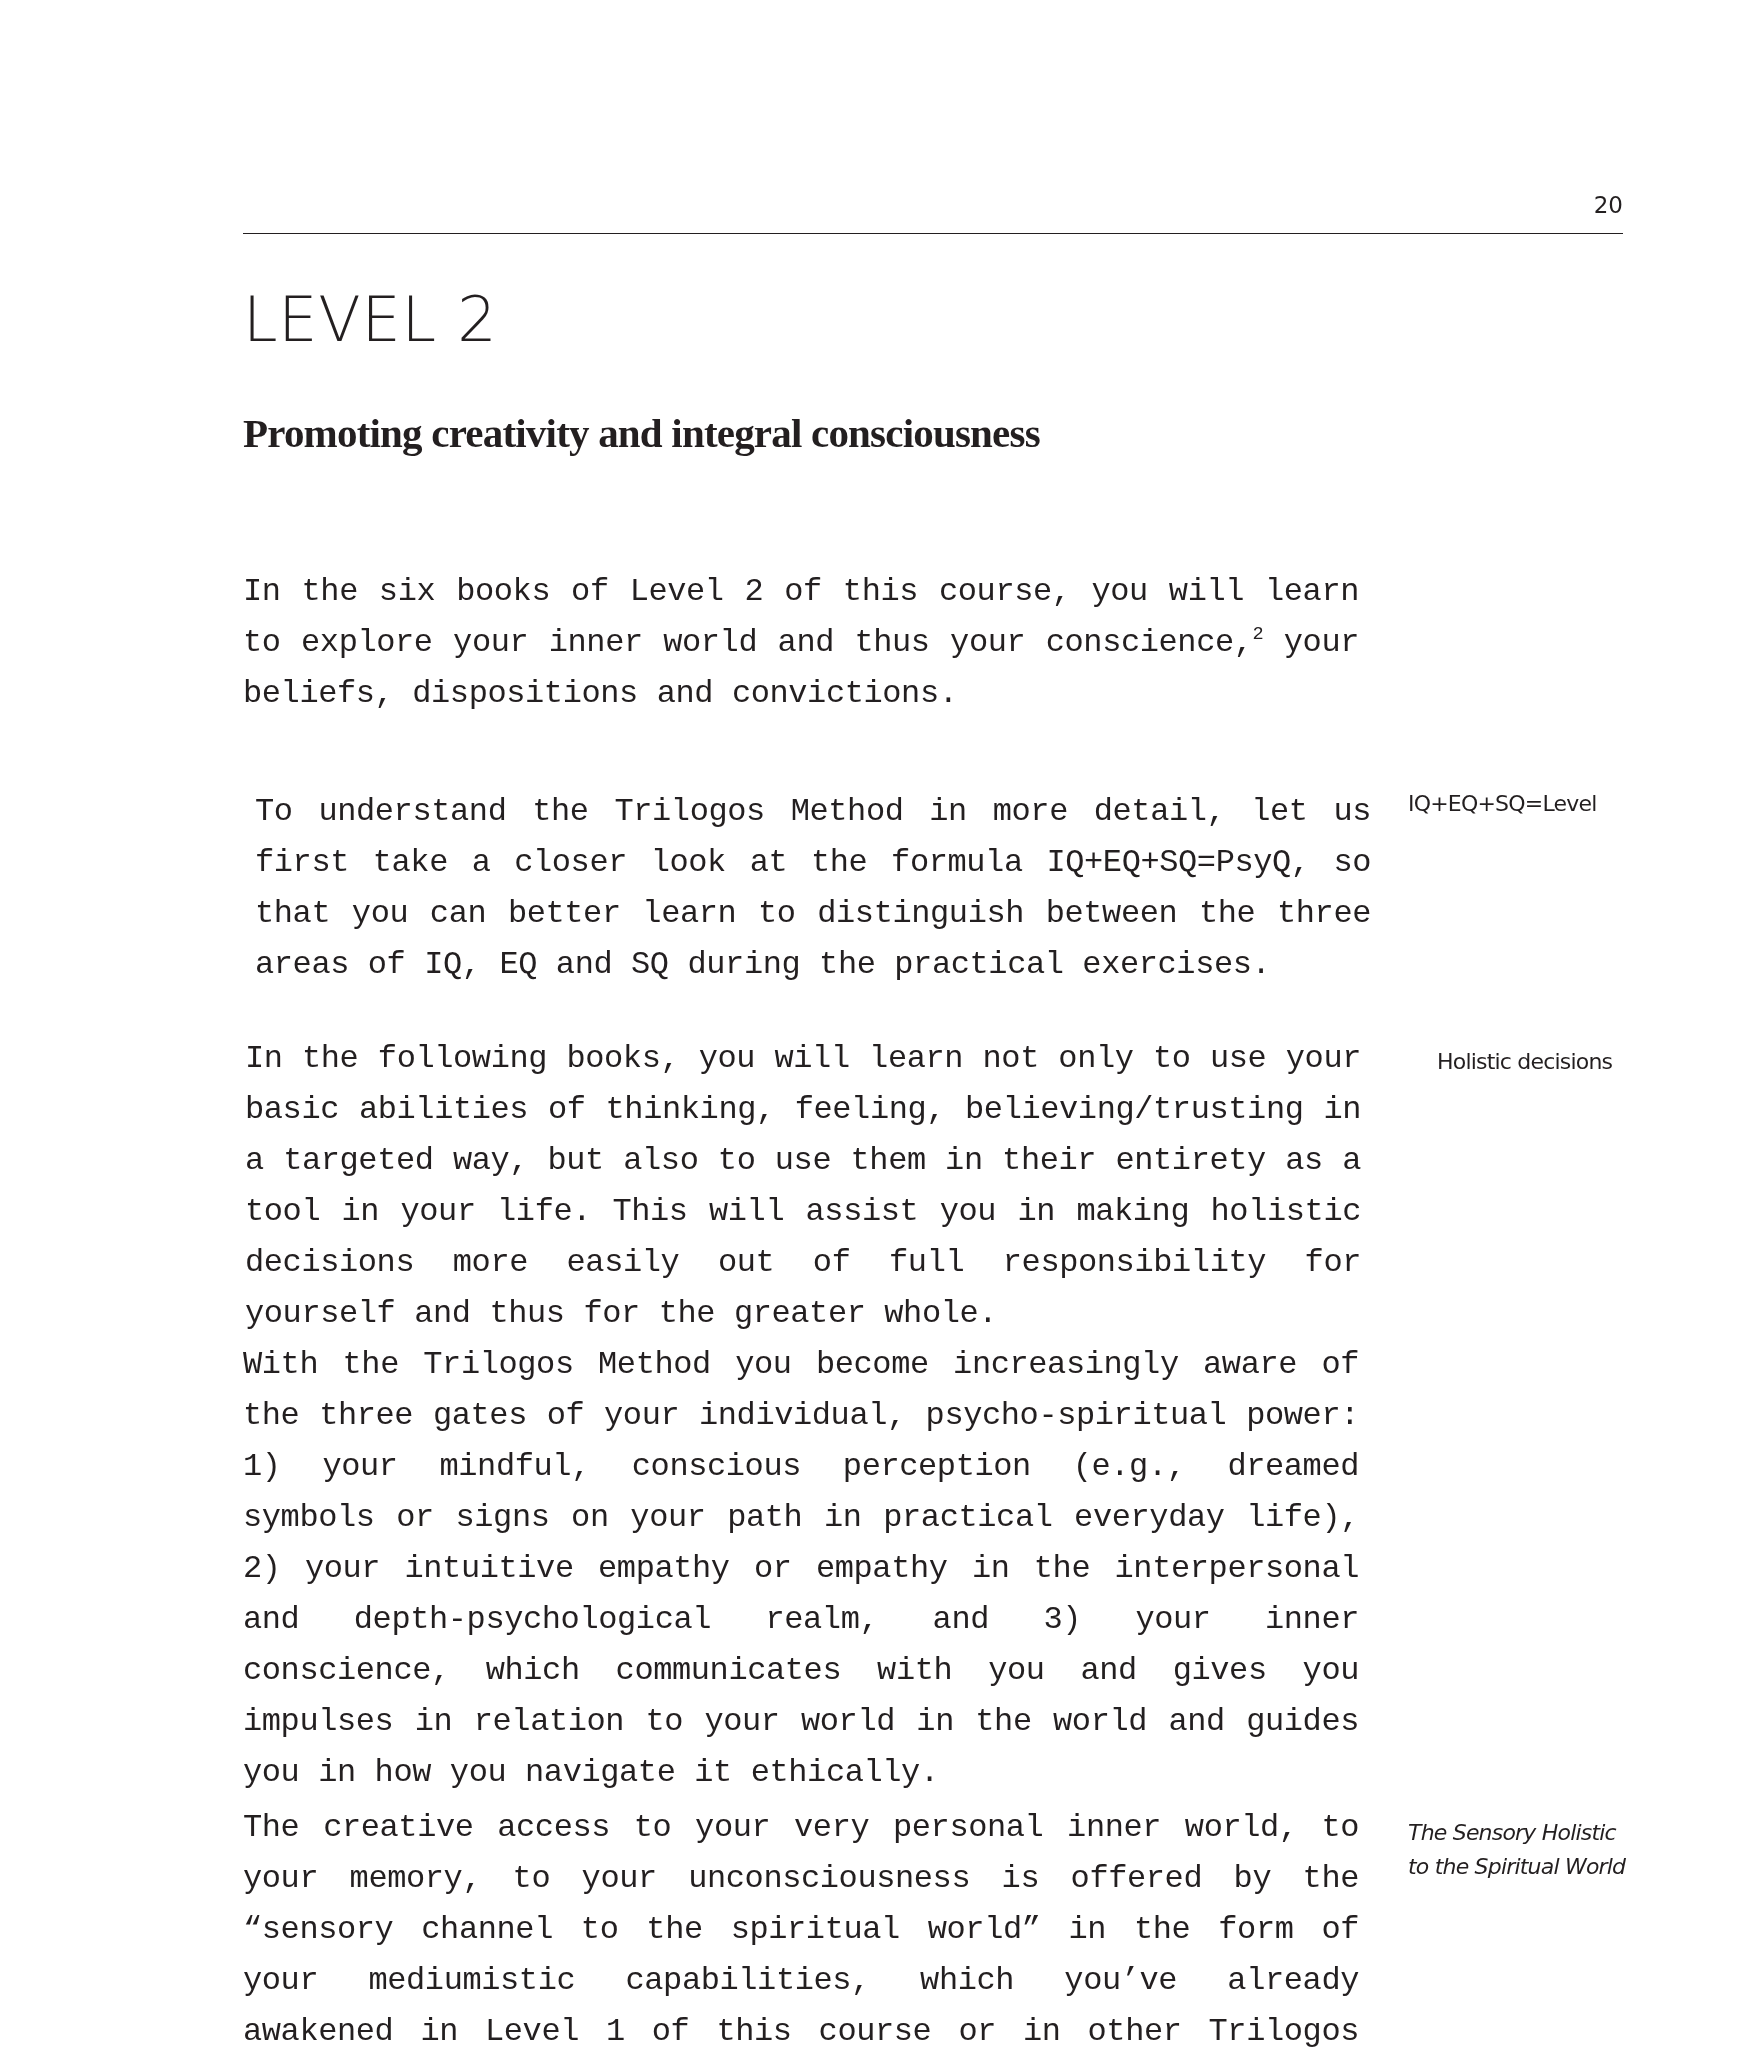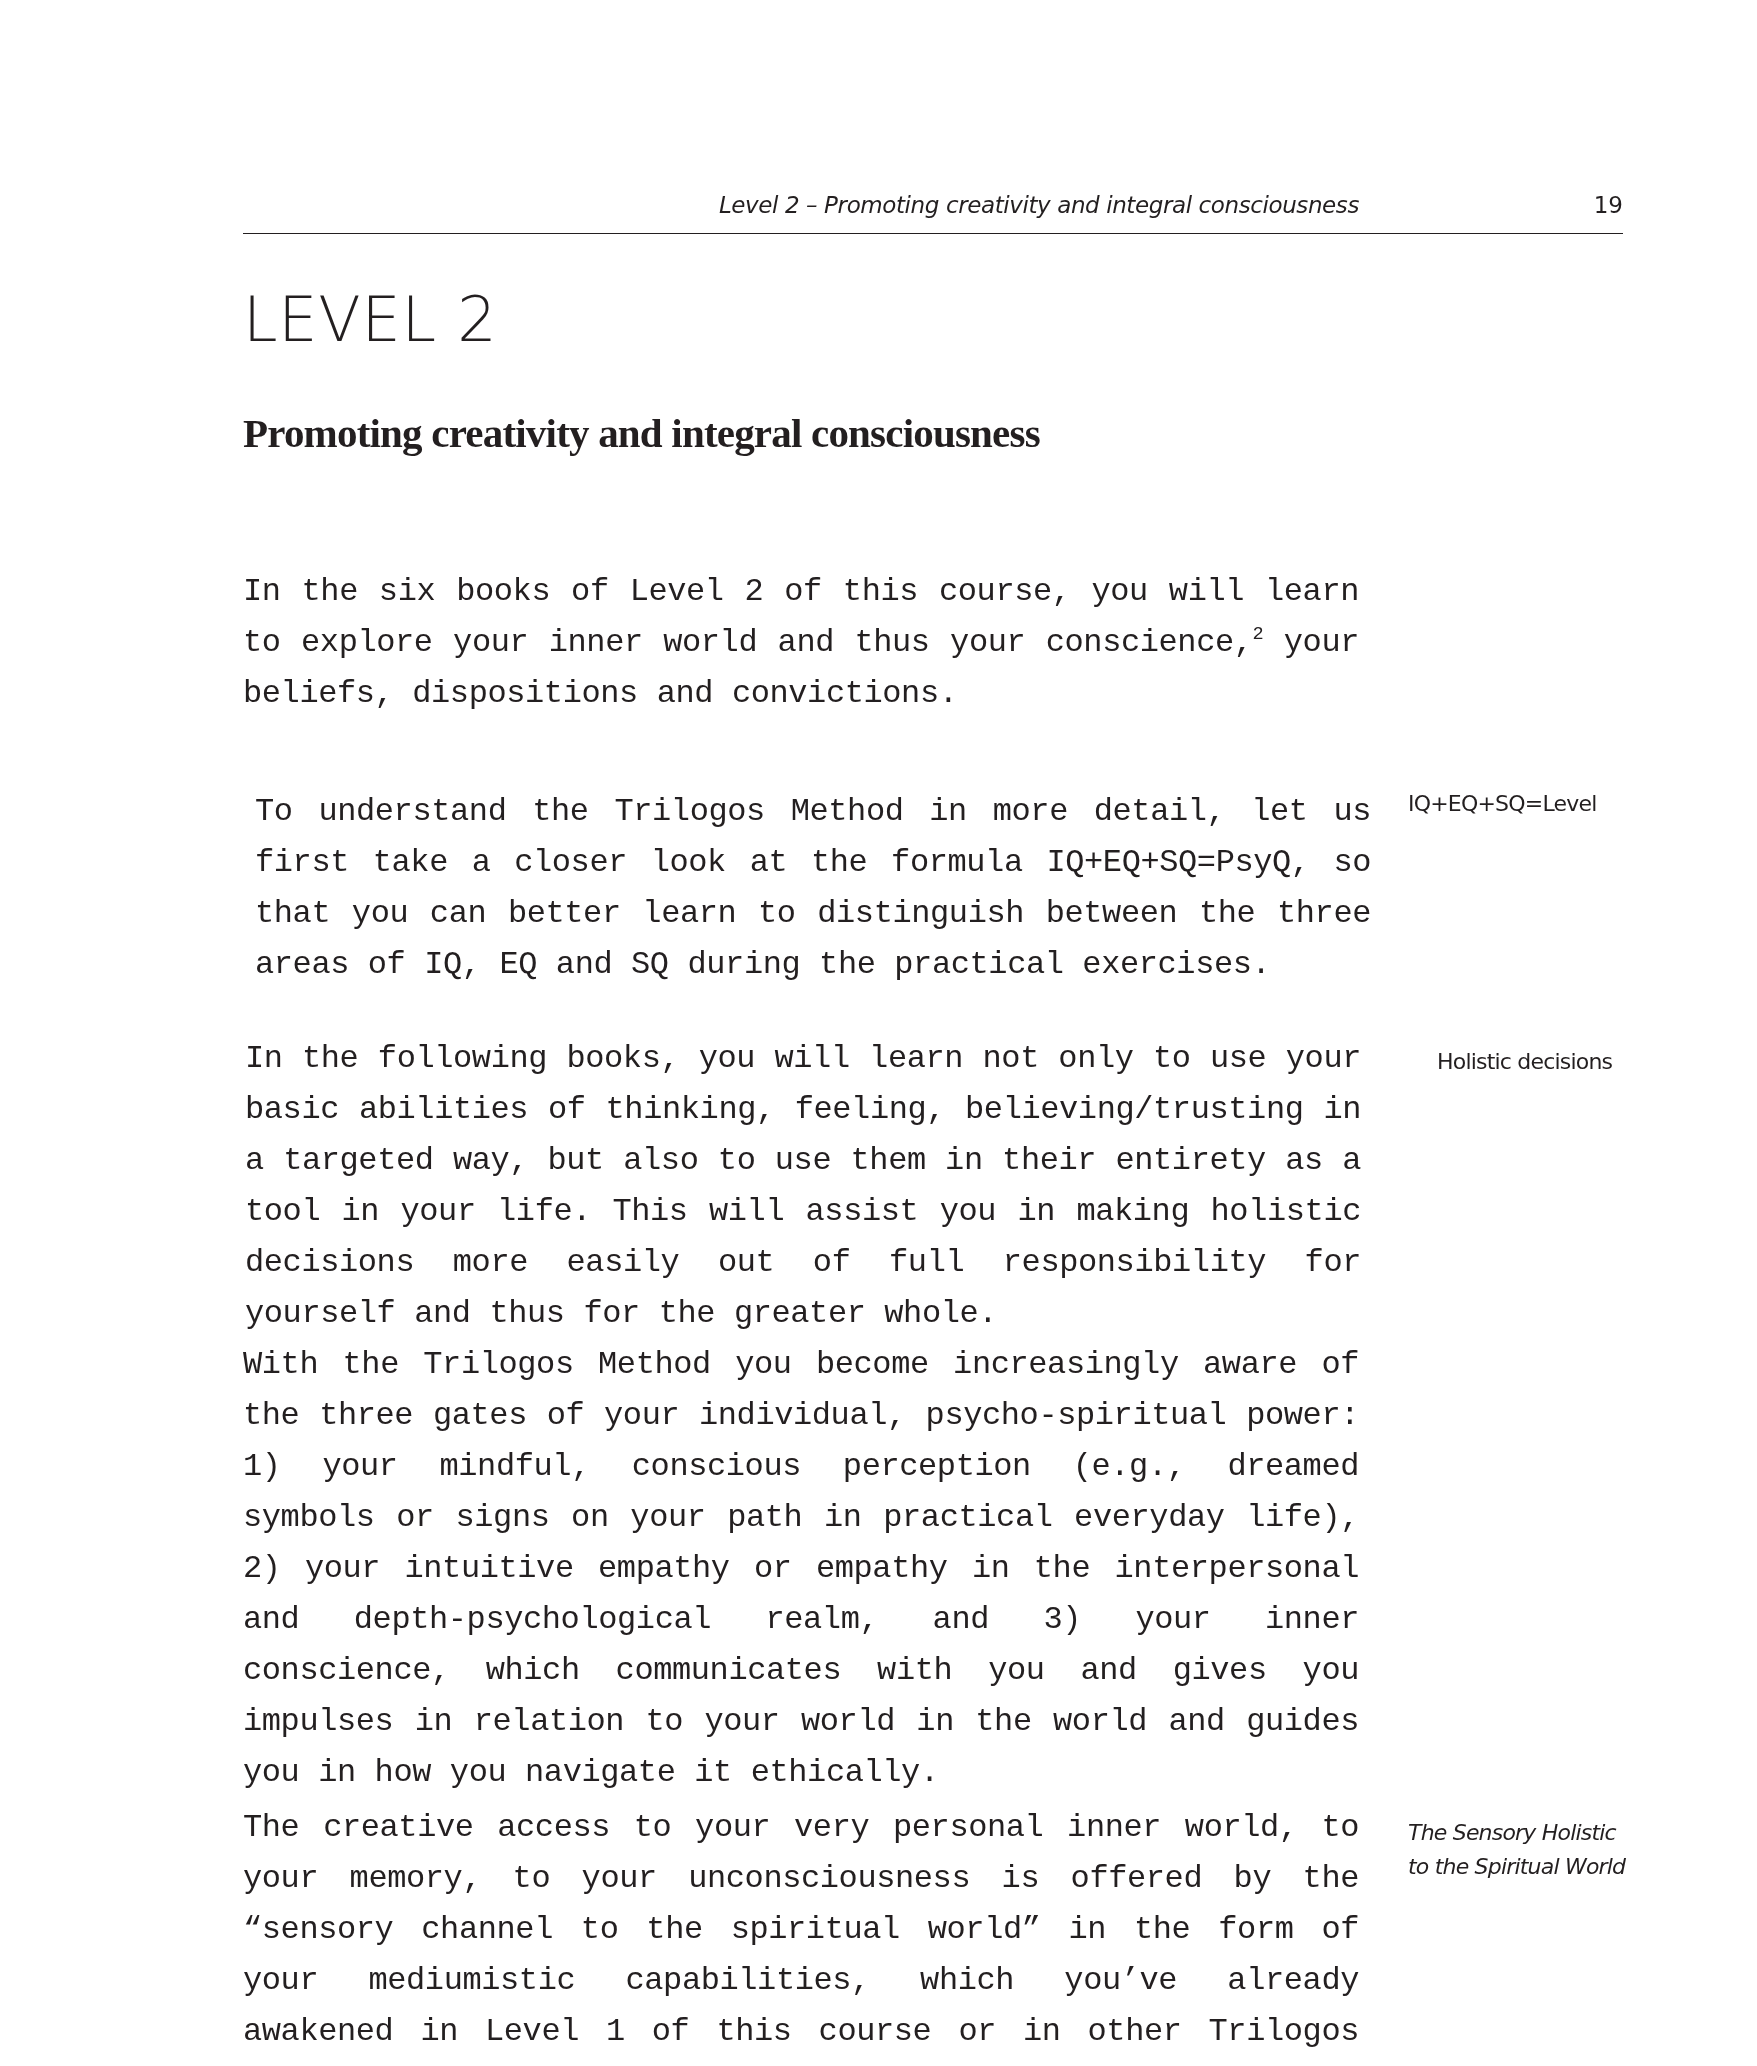--- a/index.html
+++ b/index.html
@@ -93,22 +93,21 @@
       font-style: italic;
     }
     .note-1 { top: 787px; }
     .note-2 { top: 1045px; margin-left: 29px; }
     .note-3 { top: 1816px; }
   </style>
 </head>
 <body>
 
 <div class="running-header">
-  <span class="title">Level 2 – Promoting creativity and integral consciousness</span>
-  <span class="page-num">19</span>
+  <span class="page-num">20</span>
 </div>
 
 <div class="chapter-label">LEVEL 2</div>
 <div class="chapter-title">Promoting creativity and integral consciousness</div>
 
 <p class="body-text para-1" style="margin:0;">
   <span>In the six books of Level 2 of this course, you will learn to explore your inner world and thus your conscience,</span><sup>2</sup><span> your beliefs, dispositions and convictions.</span>
 </p>
 
 <p class="body-text para-2" style="margin:12px;">To understand the Trilogos Method in more detail, let us first take a closer look at the formula IQ+EQ+SQ=PsyQ, so that you can better learn to distinguish between the three areas of IQ, EQ and SQ during the practical exercises.</p>

